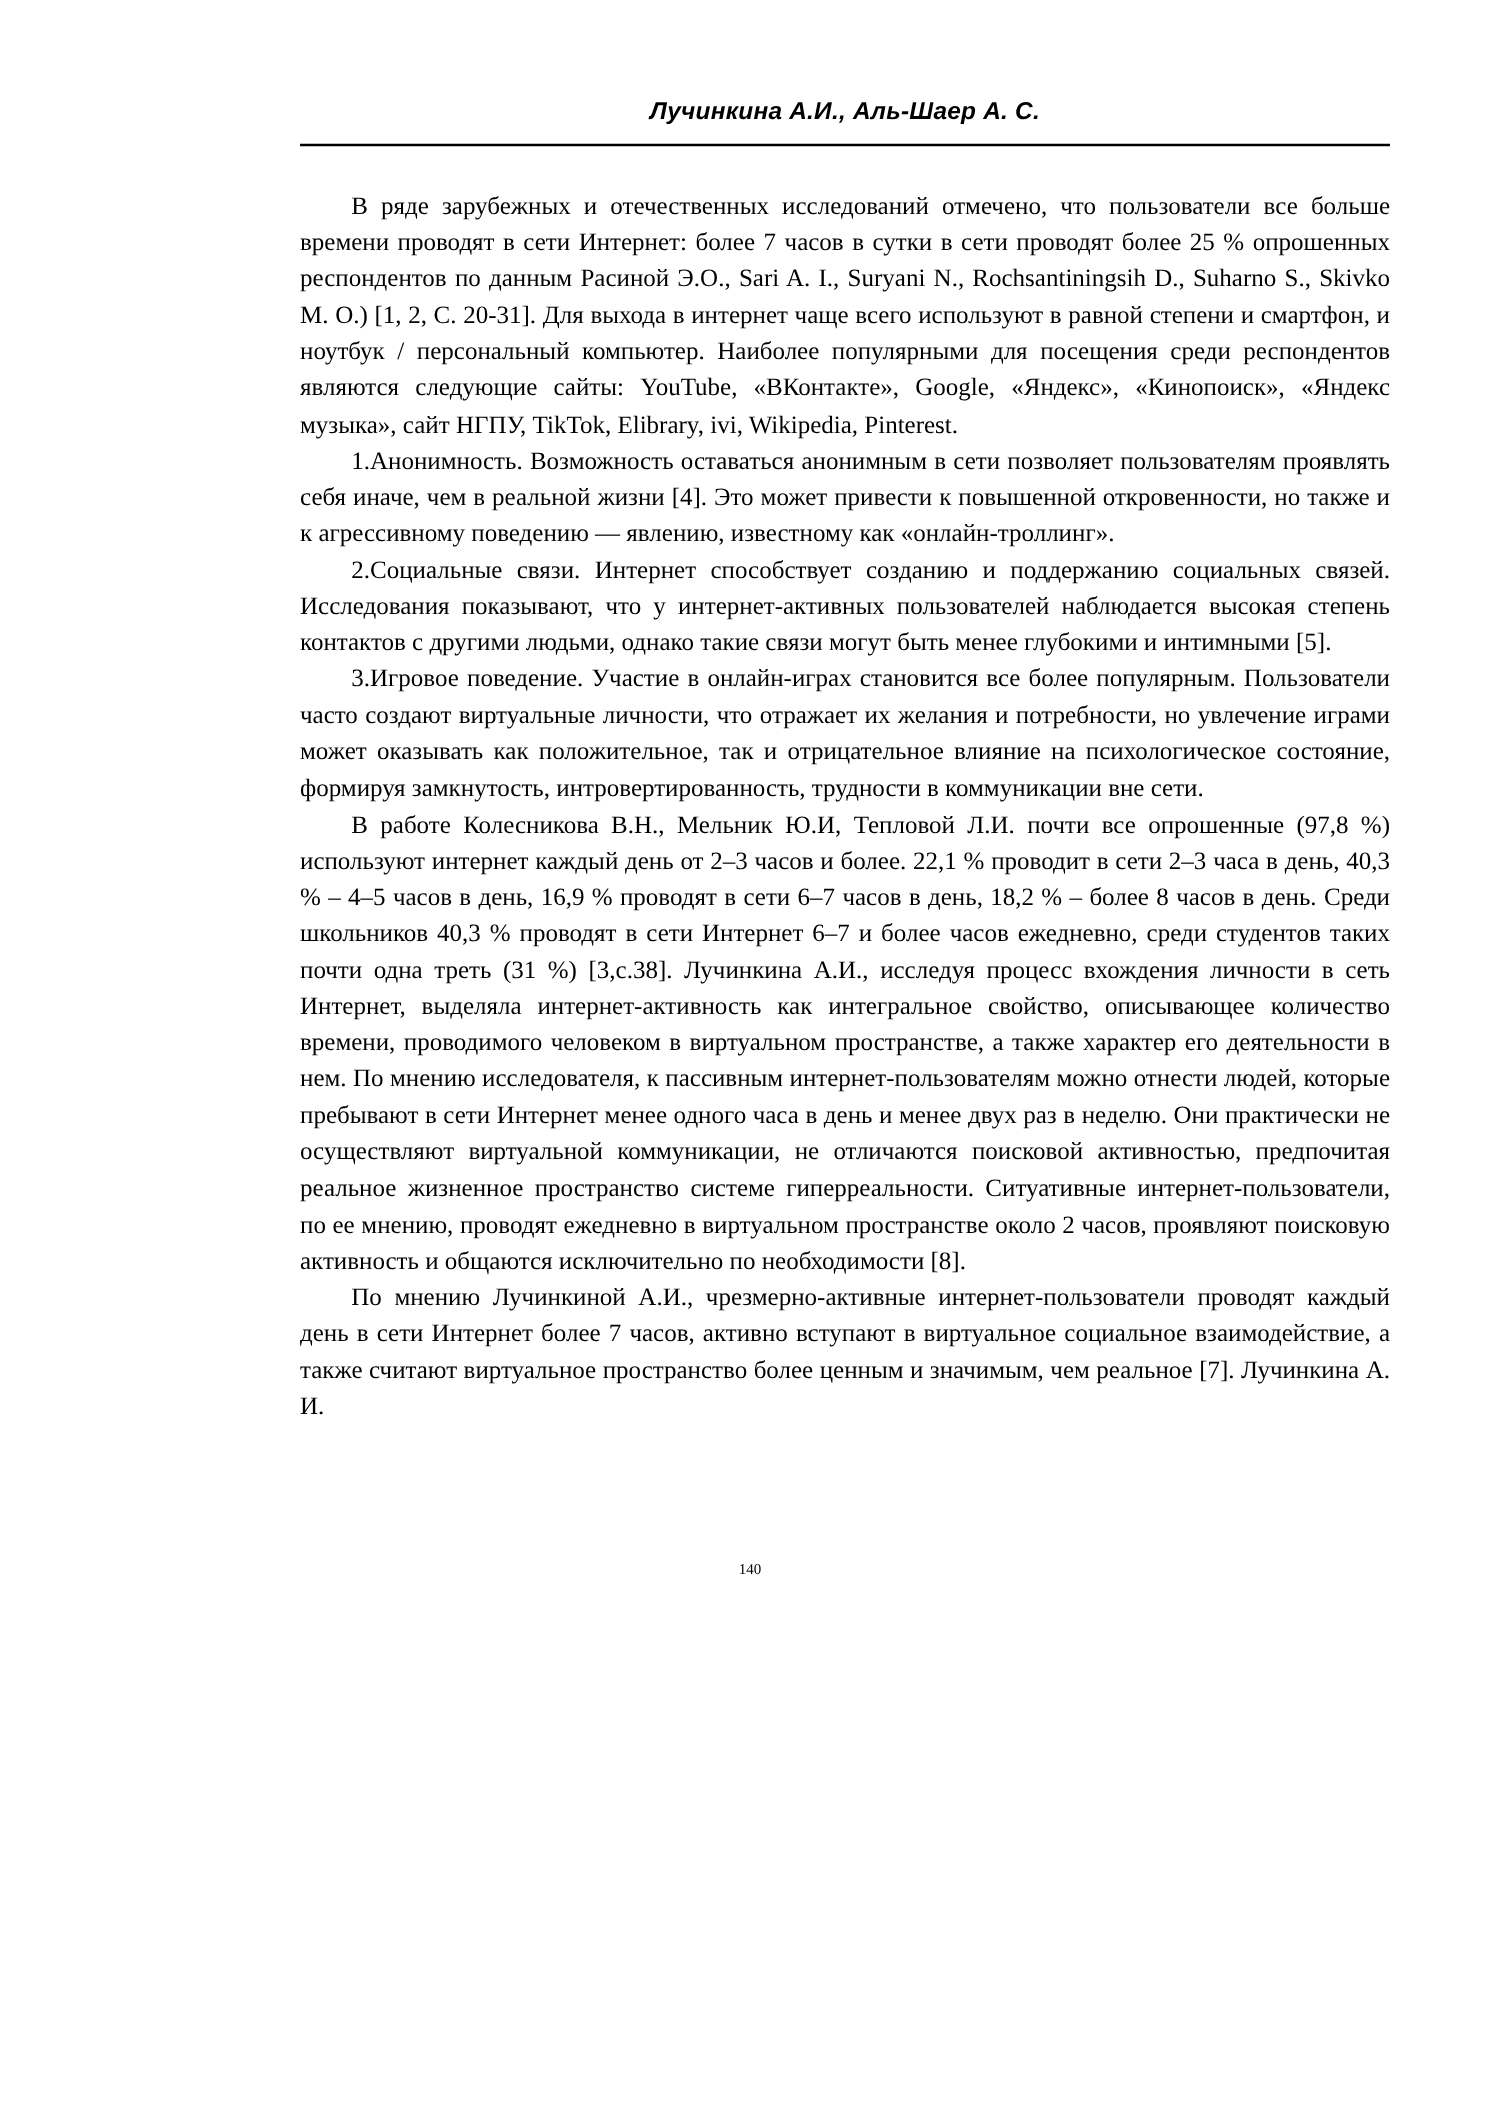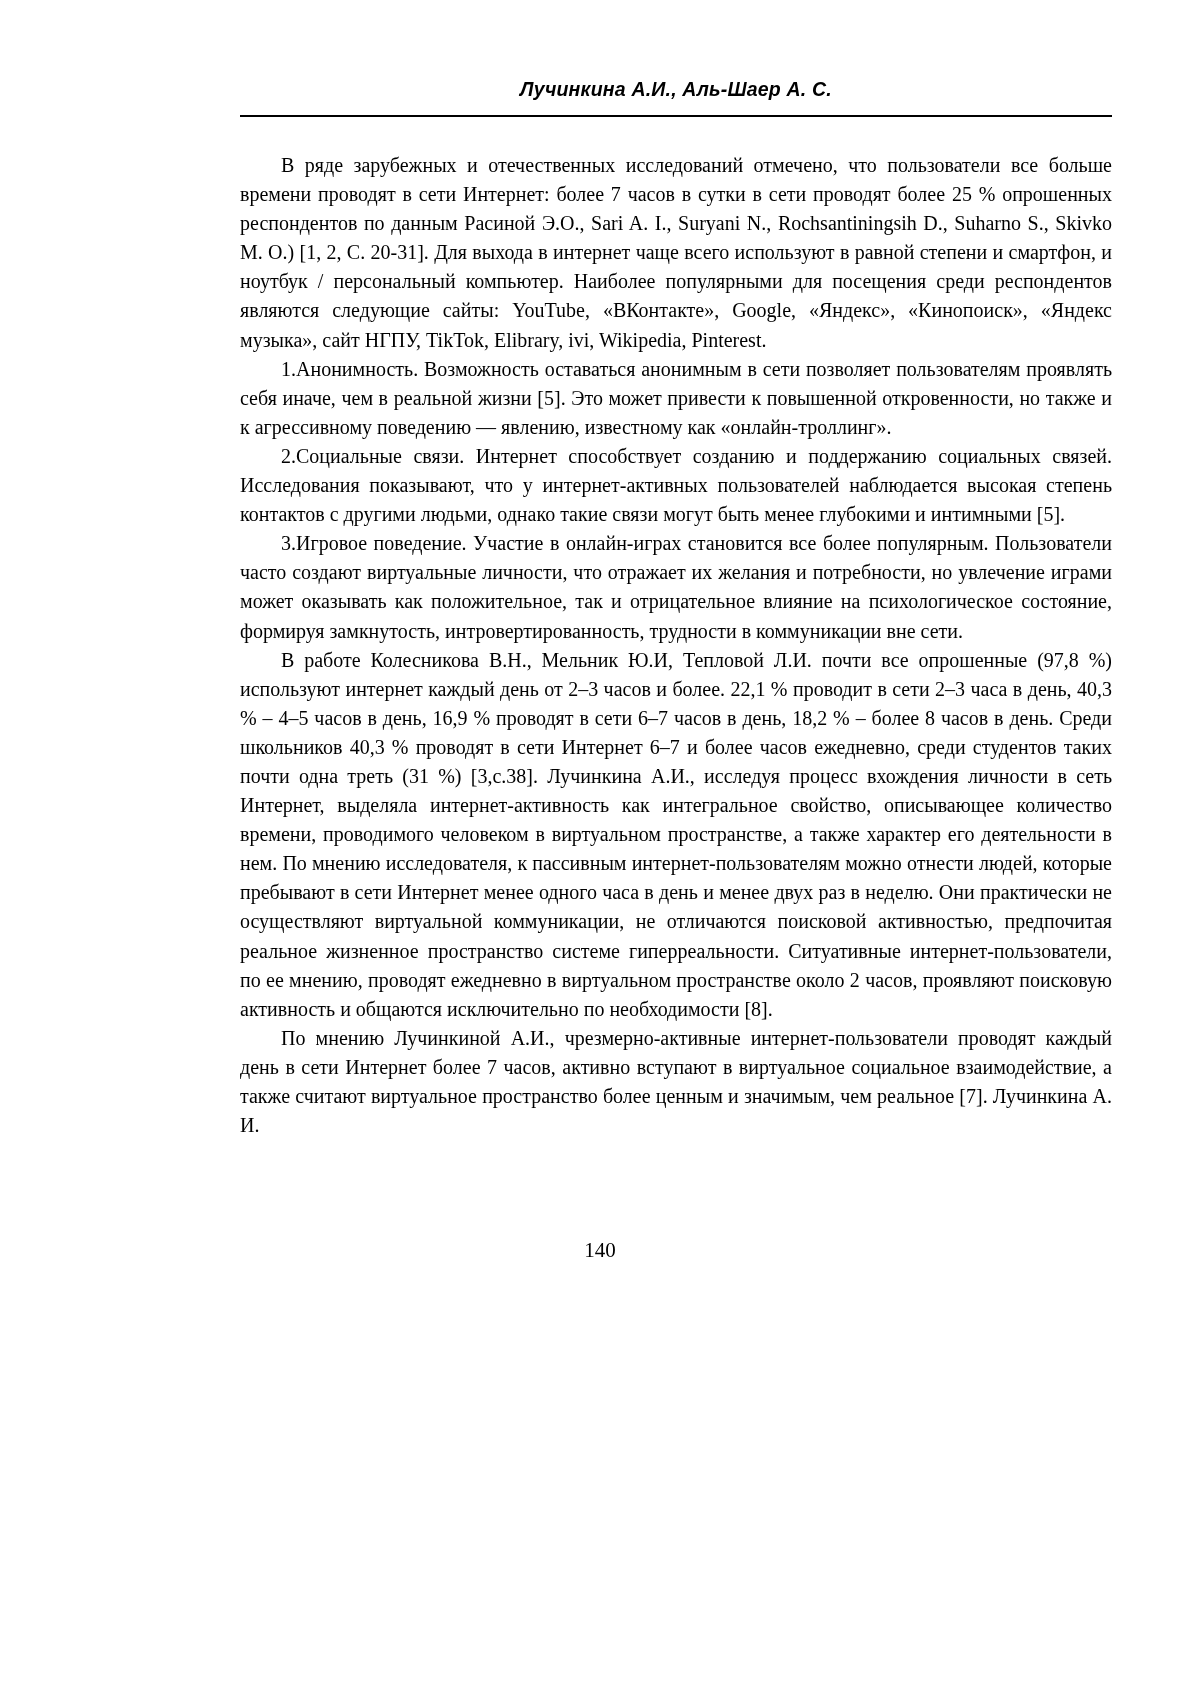--- a/index.html
+++ b/index.html
@@ -47,34 +47,34 @@
   .body-text p {
     margin: 0;
     text-indent: 41px;
   }
   .page-number {
     position: absolute;
     left: 0;
     right: 0;
     bottom: 434px;
     text-align: center;
-    font-size: 21px;
+    font-size: 12px;
   }
 </style>
 </head>
 <body>
 
 <div class="page">
 
   <div class="running-head">Лучинкина А.И., Аль-Шаер А. С.</div>
   <div class="head-rule"></div>
 
   <div class="body-text">
     <p>В ряде зарубежных и отечественных исследований отмечено, что пользователи все больше времени проводят в сети Интернет: более 7 часов в сутки в сети проводят более 25 % опрошенных респондентов по данным Расиной Э.О., Sari A. I., Suryani N., Rochsantiningsih D., Suharno S., Skivko M. O.) [1, 2, С. 20-31]. Для выхода в интернет чаще всего используют в равной степени и смартфон, и ноутбук / персональный компьютер. Наиболее популярными для посещения среди респондентов являются следующие сайты: YouTube, «ВКонтакте», Google, «Яндекс», «Кинопоиск», «Яндекс музыка», сайт НГПУ, TikTok, Elibrary, ivi, Wikipedia, Pinterest.</p>
-    <p>1.Анонимность. Возможность оставаться анонимным в сети позволяет пользователям проявлять себя иначе, чем в реальной жизни [5]. Это может привести к повышенной откровенности, но также и к агрессивному поведению — явлению, известному как «онлайн-троллинг».</p>
+    <p>1.Анонимность. Возможность оставаться анонимным в сети позволяет пользователям проявлять себя иначе, чем в реальной жизни [4]. Это может привести к повышенной откровенности, но также и к агрессивному поведению — явлению, известному как «онлайн-троллинг».</p>
     <p>2.Социальные связи. Интернет способствует созданию и поддержанию социальных связей. Исследования показывают, что у интернет-активных пользователей наблюдается высокая степень контактов с другими людьми, однако такие связи могут быть менее глубокими и интимными [5].</p>
     <p>3.Игровое поведение. Участие в онлайн-играх становится все более популярным. Пользователи часто создают виртуальные личности, что отражает их желания и потребности, но увлечение играми может оказывать как положительное, так и отрицательное влияние на психологическое состояние, формируя замкнутость, интровертированность, трудности в коммуникации вне сети.</p>
     <p>В работе Колесникова В.Н., Мельник Ю.И, Тепловой Л.И. почти все опрошенные (97,8 %) используют интернет каждый день от 2–3 часов и более. 22,1 % проводит в сети 2–3 часа в день, 40,3 % – 4–5 часов в день, 16,9 % проводят в сети 6–7 часов в день, 18,2 % – более 8 часов в день. Среди школьников 40,3 % проводят в сети Интернет 6–7 и более часов ежедневно, среди студентов таких почти одна треть (31 %) [3,с.38]. Лучинкина А.И., исследуя процесс вхождения личности в сеть Интернет, выделяла интернет-активность как интегральное свойство, описывающее количество времени, проводимого человеком в виртуальном пространстве, а также характер его деятельности в нем. По мнению исследователя, к пассивным интернет-пользователям можно отнести людей, которые пребывают в сети Интернет менее одного часа в день и менее двух раз в неделю. Они практически не осуществляют виртуальной коммуникации, не отличаются поисковой активностью, предпочитая реальное жизненное пространство системе гиперреальности. Ситуативные интернет-пользователи, по ее мнению, проводят ежедневно в виртуальном пространстве около 2 часов, проявляют поисковую активность и общаются исключительно по необходимости [8].</p>
     <p>По мнению Лучинкиной А.И., чрезмерно-активные интернет-пользователи проводят каждый день в сети Интернет более 7 часов, активно вступают в виртуальное социальное взаимодействие, а также считают виртуальное пространство более ценным и значимым, чем реальное [7]. Лучинкина А. И.</p>
   </div>
 
   <div class="page-number">140</div>
 
 </div>
 

